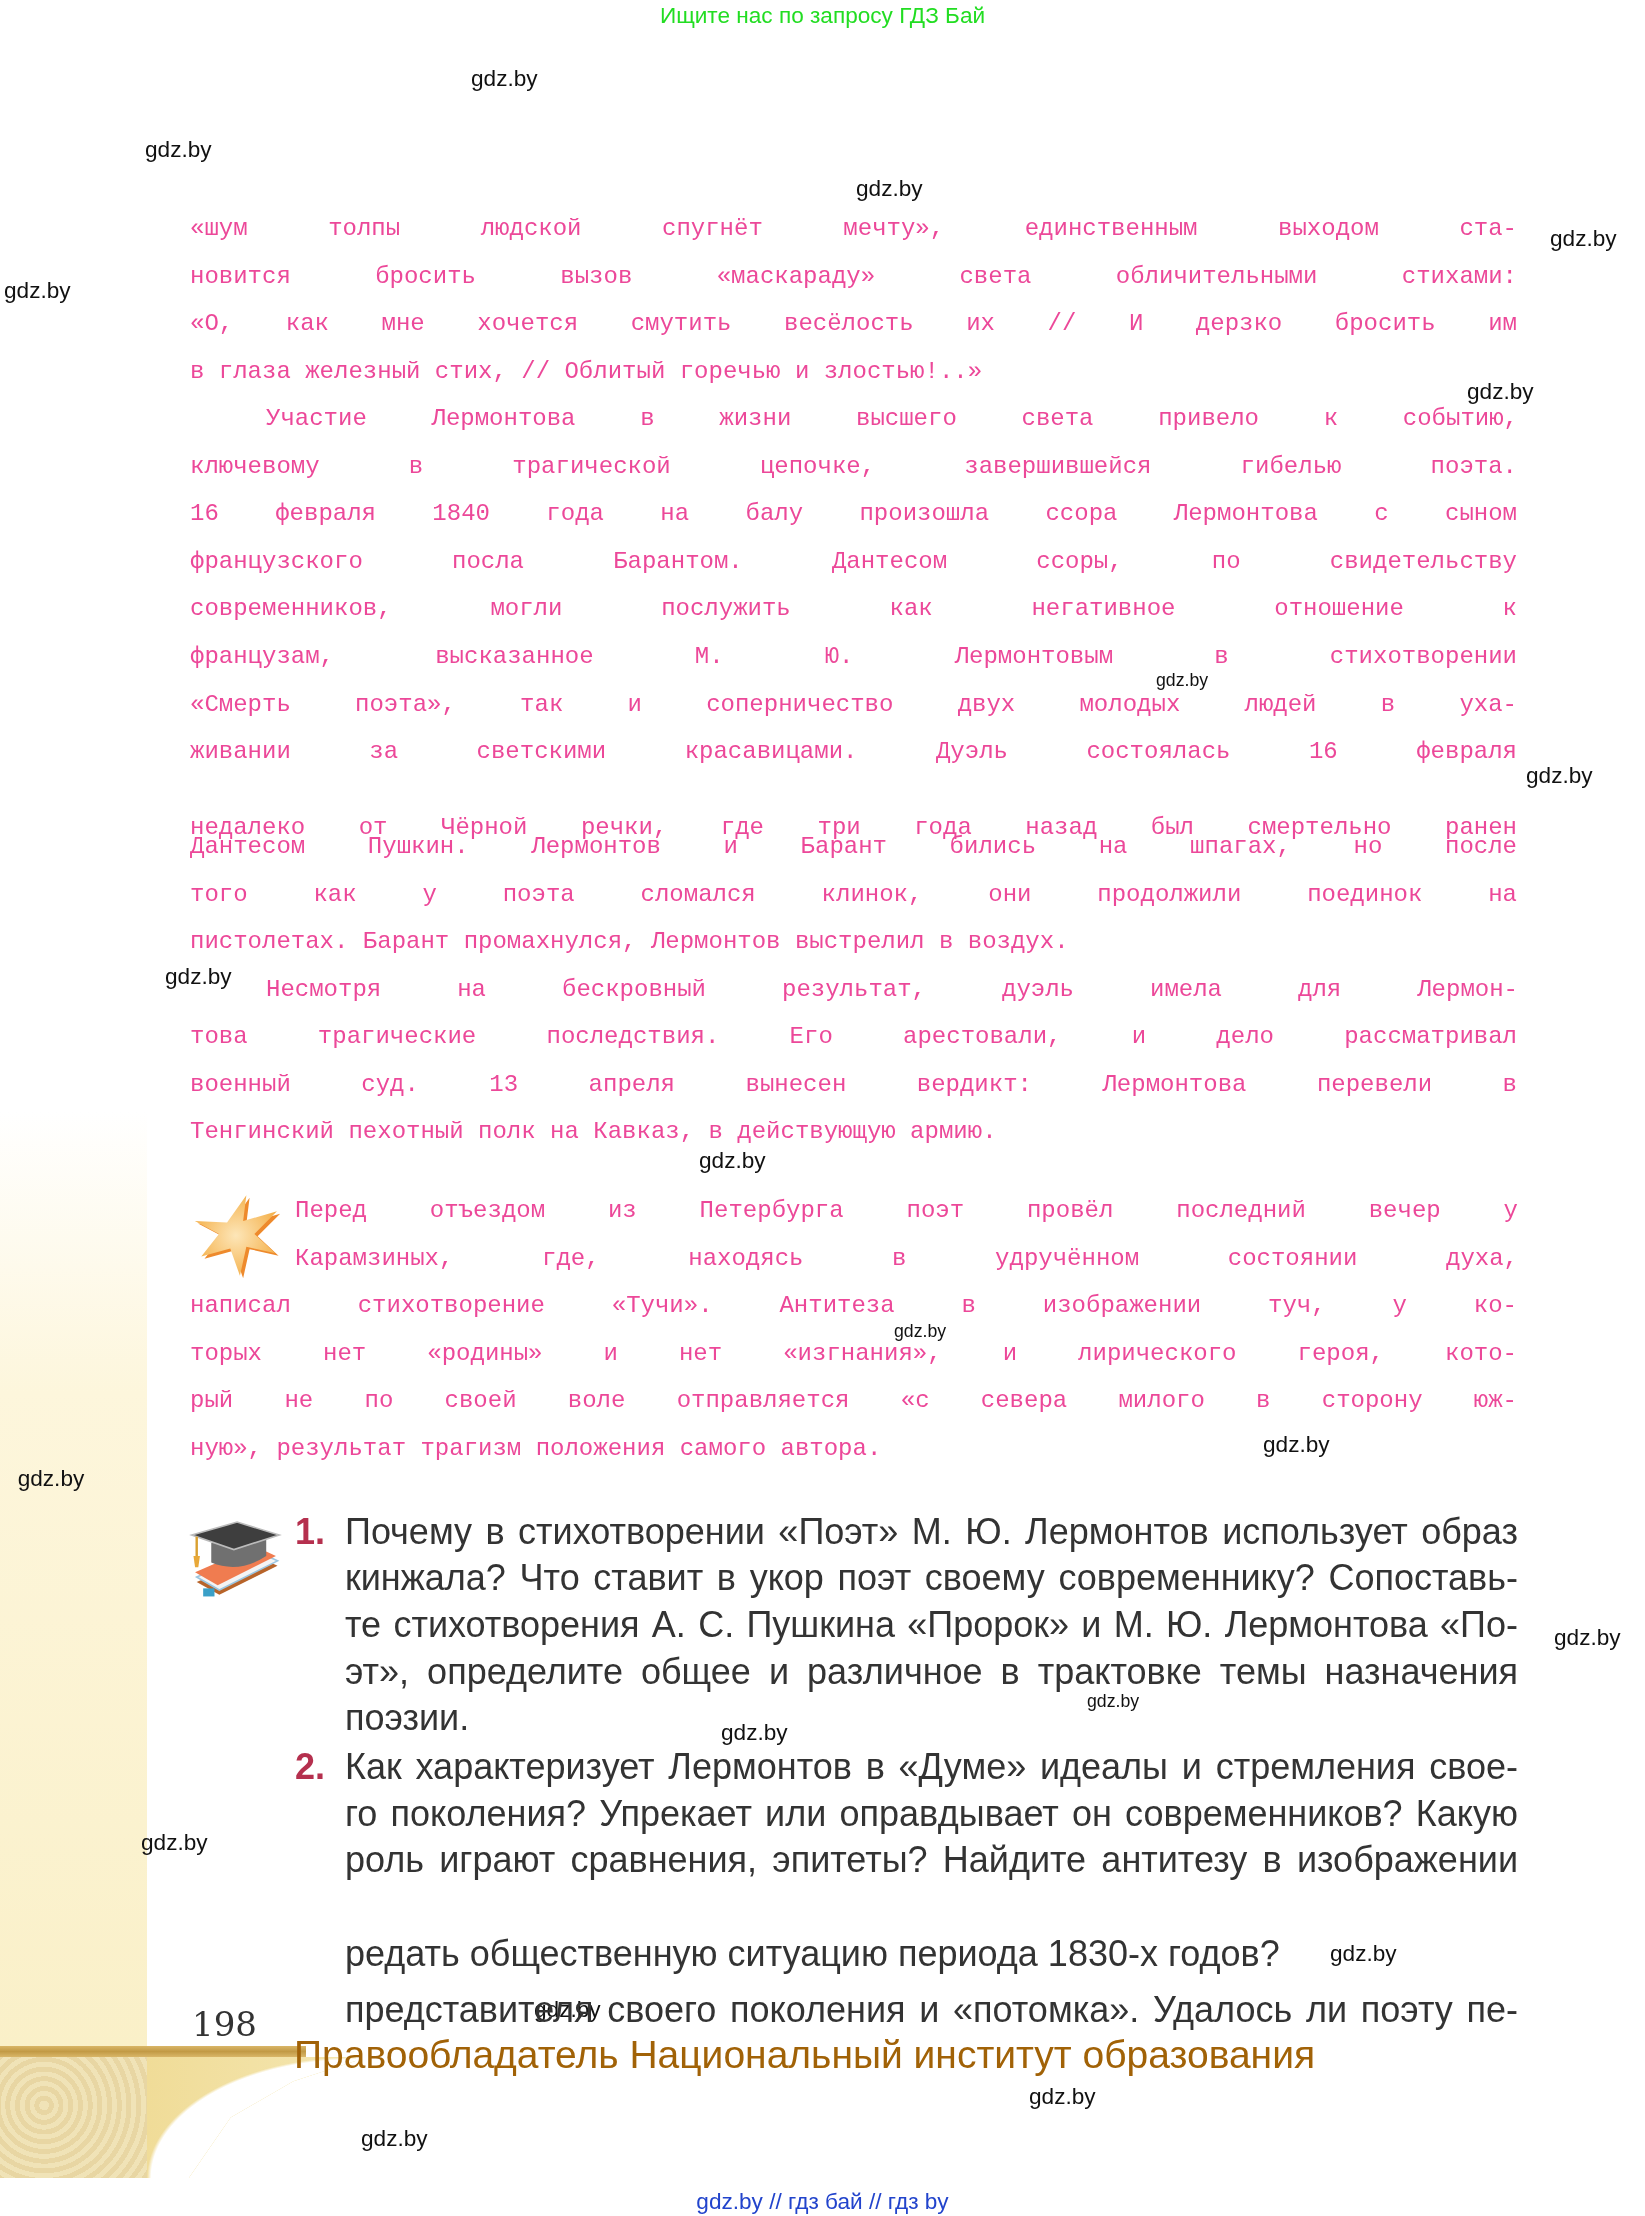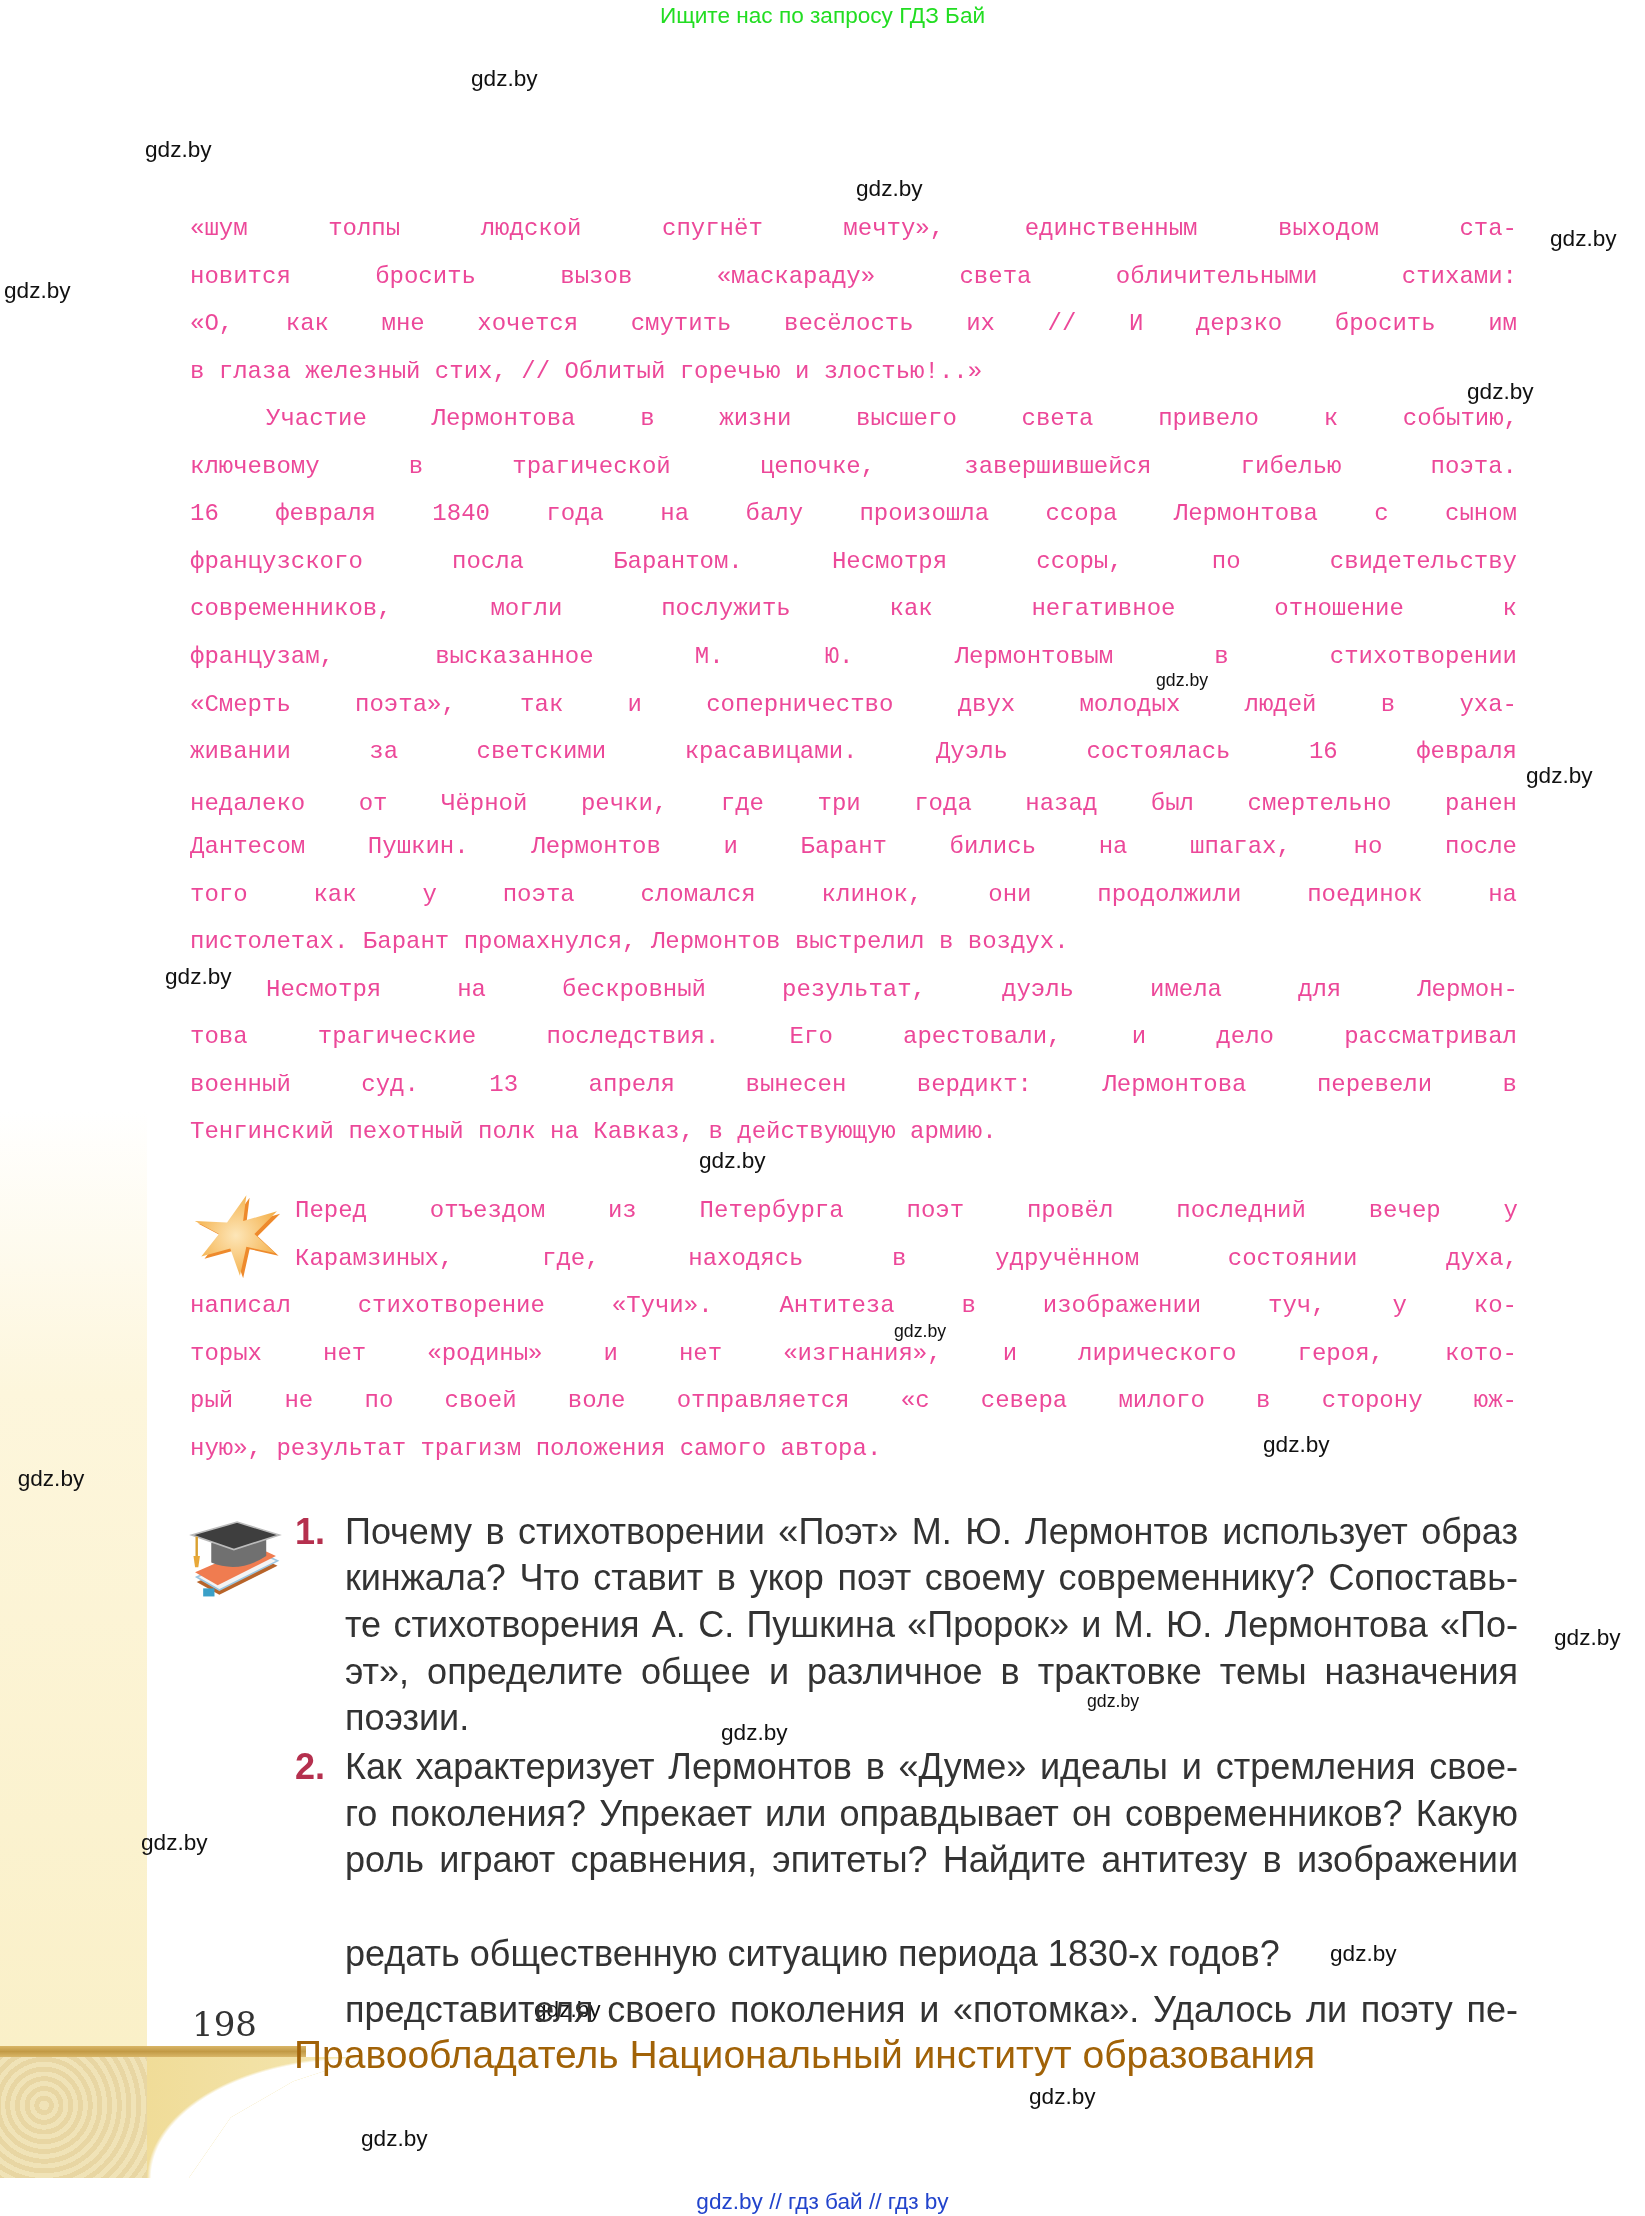--- a/index.html
+++ b/index.html
@@ -118,26 +118,26 @@
   <div class="serif-line" style="top:205px">«шум толпы людской спугнёт мечту», единственным выходом ста-</div>
   <div class="serif-line" style="top:253px">новится бросить вызов «маскараду» света обличительными стихами:</div>
   <div class="serif-line" style="top:300px">«О, как мне хочется смутить весёлость их // И дерзко бросить им</div>
   <div class="serif-line last" style="top:348px">в глаза железный стих, // Облитый горечью и злостью!..»</div>
 </div>
 
 <div>
   <div class="serif-line indent" style="top:395px">Участие Лермонтова в жизни высшего света привело к событию,</div>
   <div class="serif-line" style="top:443px">ключевому в трагической цепочке, завершившейся гибелью поэта.</div>
   <div class="serif-line" style="top:490px">16 февраля 1840 года на балу произошла ссора Лермонтова с сыном</div>
-  <div class="serif-line" style="top:538px">французского посла Барантом. Несмотря ссоры, по свидетельству</div>
+  <div class="serif-line" style="top:538px">французского посла Барантом. Дантесом ссоры, по свидетельству</div>
   <div class="serif-line" style="top:585px">современников, могли послужить как негативное отношение к</div>
   <div class="serif-line" style="top:633px">французам, высказанное М. Ю. Лермонтовым в стихотворении</div>
   <div class="serif-line" style="top:681px">«Смерть поэта», так и соперничество двух молодых людей в уха-</div>
   <div class="serif-line" style="top:728px">живании за светскими красавицами. Дуэль состоялась 16 февраля</div>
-  <div class="serif-line" style="top:780px">недалеко от Чёрной речки, где три года назад был смертельно ранен</div>
+  <div class="serif-line" style="top:804px">недалеко от Чёрной речки, где три года назад был смертельно ранен</div>
   <div class="serif-line" style="top:823px">Дантесом Пушкин. Лермонтов и Барант бились на шпагах, но после</div>
   <div class="serif-line" style="top:871px">того как у поэта сломался клинок, они продолжили поединок на</div>
   <div class="serif-line last" style="top:918px">пистолетах. Барант промахнулся, Лермонтов выстрелил в воздух.</div>
 </div>
 
 <div>
   <div class="serif-line indent" style="top:966px">Несмотря на бескровный результат, дуэль имела для Лермон-</div>
   <div class="serif-line" style="top:1013px">това трагические последствия. Его арестовали, и дело рассматривал</div>
   <div class="serif-line" style="top:1061px">военный суд. 13 апреля вынесен вердикт: Лермонтова перевели в</div>
   <div class="serif-line last" style="top:1108px">Тенгинский пехотный полк на Кавказ, в действующую армию.</div>

